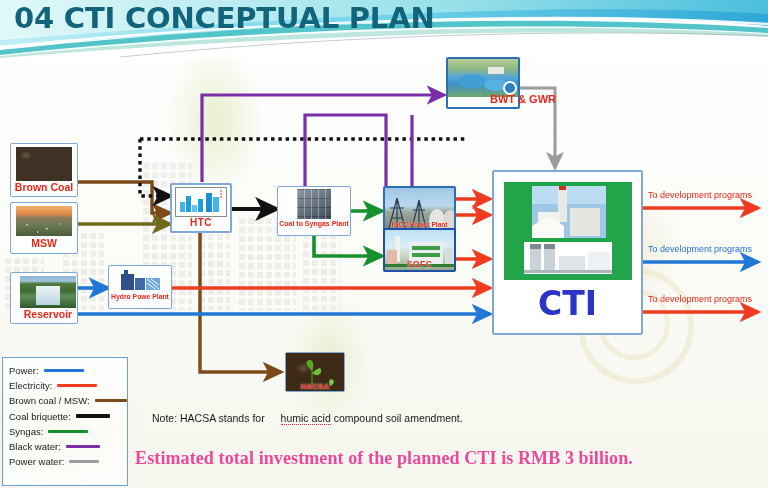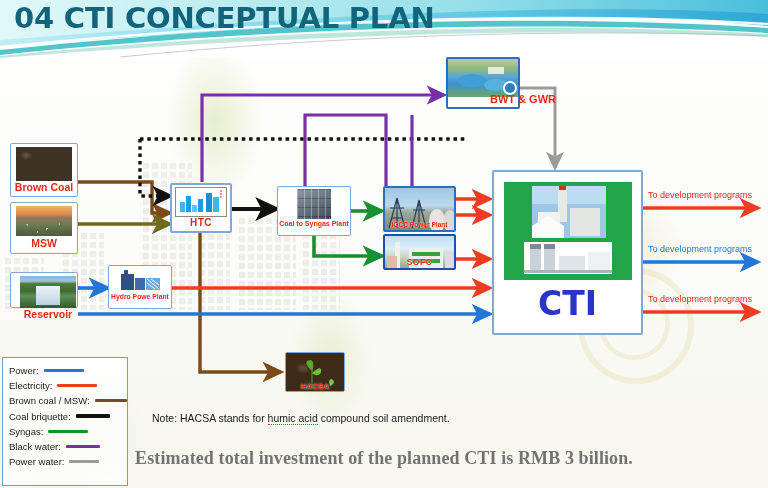--- a/index.html
+++ b/index.html
@@ -97,25 +97,25 @@
     border:1px solid #6d9fd0;box-sizing:border-box;
     padding:5px 0 0 6px;z-index:8;
   }
   .lg-row{display:flex;align-items:center;height:15.2px;}
   .lg-lbl{font-size:9.5px;color:#1a1a1a;white-space:nowrap;}
   .lg-sw{height:3px;width:40px;margin-left:5px;border-radius:1px;}
 
   .note{
     position:absolute;left:152px;top:412px;font-size:10.5px;color:#1a1a1a;z-index:8;
   }
-  .note u{text-decoration:none;border-bottom:1.5px dotted #d33;}
+  .note u{text-decoration:none;border-bottom:1.5px dotted #d33;margin-left:13px;}
   .footer{
     position:absolute;left:0;top:448px;width:768px;text-align:center;
     font-family:"Liberation Serif",serif;font-weight:bold;font-size:18px;
-    color:#737373;z-index:8;letter-spacing:.1px;
+    color:#ec4899;z-index:8;letter-spacing:.1px;
   }
   .rt-lbl{position:absolute;font-size:9px;white-space:nowrap;z-index:7;}
 </style>
 </head>
 <body>
 
 <div id="stage">
 
   <div class="bg-wash"></div>
   <div class="bg-buildings">
@@ -226,21 +226,21 @@
   <div class="node" style="left:10px;top:143px;width:68px;height:54px;">
     <span class="thumb t-coal" style="width:56px;height:34px;margin-top:3px;"></span>
     <span class="cap" style="font-size:10.5px;margin-top:1px;">Brown Coal</span>
   </div>
 
   <div class="node" style="left:10px;top:202px;width:68px;height:52px;">
     <span class="thumb t-msw" style="width:56px;height:30px;margin-top:3px;"></span>
     <span class="cap" style="font-size:10.5px;margin-top:2px;">MSW</span>
   </div>
 
-  <div class="node" style="left:10px;top:272px;width:68px;height:36px;padding-left:8px;">
+  <div class="node" style="left:10px;top:272px;width:68px;height:52px;padding-left:8px;">
     <span class="thumb t-res" style="width:56px;height:32px;margin-top:3px;"></span>
     <span class="cap" style="font-size:10.5px;margin-top:1px;">Reservoir</span>
   </div>
 
   <div class="node" style="left:108px;top:265px;width:64px;height:44px;">
     <span class="thumb t-hydro" style="width:48px;height:24px;margin-top:2px;">
       <svg width="48" height="24" viewBox="0 0 48 24">
         <rect x="5" y="6" width="13" height="16" fill="#2f4f86"></rect>
         <rect x="8" y="2" width="4" height="5" fill="#2f4f86"></rect>
         <rect x="19" y="10" width="10" height="12" fill="#3e6aa8"></rect>
@@ -276,21 +276,21 @@
       <svg width="73" height="46" viewBox="0 0 73 46" style="position:absolute;left:0;top:0;">
         <path d="M12,40 L12,10 M12,10 L4,40 M12,10 L20,40 M5,20 L19,20 M7,30 L17,30" stroke="#2a3d55" stroke-width="1.2" fill="none"></path>
         <path d="M34,40 L34,12 M34,12 L27,40 M34,12 L41,40 M28,22 L40,22" stroke="#2a3d55" stroke-width="1.2" fill="none"></path>
         <ellipse cx="52" cy="33" rx="8" ry="12" fill="#e6e6e0"></ellipse>
         <ellipse cx="65" cy="33" rx="7" ry="11" fill="#dadad2"></ellipse>
       </svg>
     </span>
     <span class="cap" style="font-size:6.6px;position:absolute;left:0;bottom:1px;width:100%;color:#e8271a;text-shadow:0 0 2px #fff;">IGCC Power Plant</span>
   </div>
 
-  <div class="node" style="left:383px;top:234px;width:73px;height:36px;border:2px solid #1f4fa8;padding:0;">
+  <div class="node" style="left:383px;top:228px;width:73px;height:44px;border:2px solid #1f4fa8;padding:0;">
     <span class="thumb t-sofc" style="width:100%;height:100%;position:absolute;left:0;top:0;">
       <svg width="73" height="40" viewBox="0 0 73 40" style="position:absolute;left:0;top:0;">
         <rect x="10" y="6" width="5" height="26" fill="#f0f0ee"></rect>
         <rect x="2" y="20" width="10" height="14" fill="#e3b9a8"></rect>
         <rect x="24" y="12" width="34" height="22" fill="#eceef0"></rect>
         <rect x="27" y="16" width="28" height="4" fill="#3f9e45"></rect>
         <rect x="27" y="23" width="28" height="4" fill="#3f9e45"></rect>
         <rect x="60" y="18" width="11" height="16" fill="#d8dde2"></rect>
         <rect x="0" y="34" width="73" height="3" fill="#2f7a34"></rect>
       </svg>

